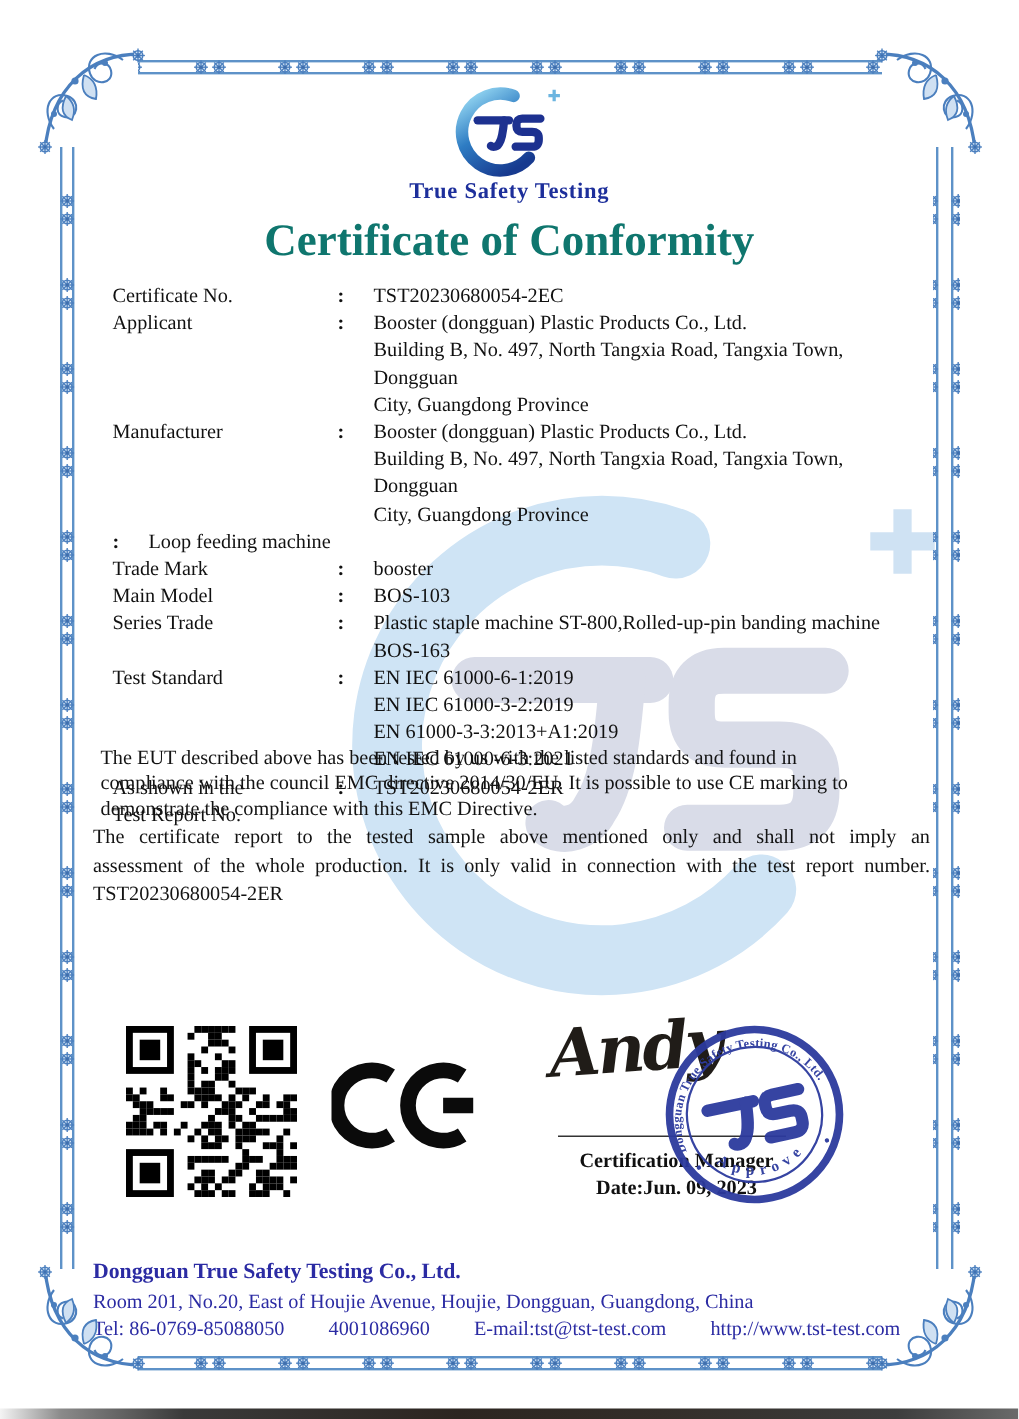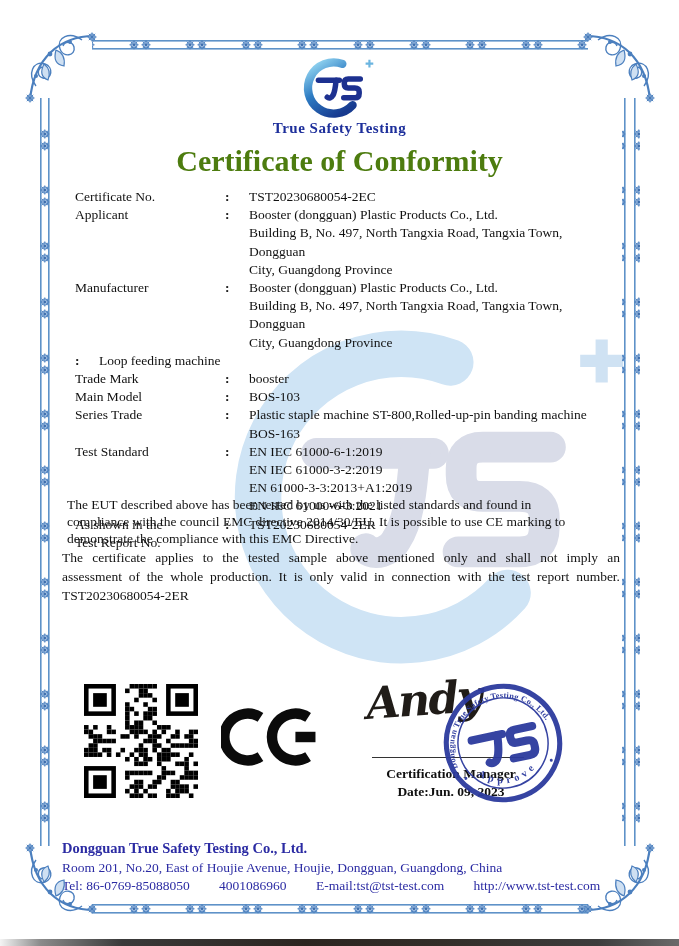--- a/index.html
+++ b/index.html
@@ -2,21 +2,21 @@
 <html><head>
 <meta charset="utf-8">
 <style>
   html,body{margin:0;padding:0;background:#fff;}
   .page{position:relative;width:679px;height:946px;margin:0 auto;background:#fff;overflow:hidden;
         font-family:"Liberation Serif","DejaVu Serif",serif;color:#111;}
   
   .org-name{position:absolute;top:120px;left:0;width:679px;text-align:center;
             font-size:15px;font-weight:bold;color:#1d2f9b;letter-spacing:.5px;}
   .cert-title{position:absolute;top:144px;left:0;width:679px;text-align:center;
-              font-size:30px;font-weight:bold;color:#4d7c0f;}
+              font-size:30px;font-weight:bold;color:#0f766e;}
   
   .fields{position:absolute;top:188px;left:75px;width:545px;font-size:13.5px;line-height:18.2px;}
   .frow{display:flex;align-items:flex-start;}
   .flabel{width:150px;font-weight:normal;flex:none;}
   .fcolon{width:24px;flex:none;font-weight:bold;}
   .fvalue{flex:1;}
   
   .statement{position:absolute;top:497px;left:62px;width:558px;font-size:13.5px;color:#131313;}
   .p1{padding-left:5px;line-height:16.8px;}
   .p2{line-height:19px;margin-top:1px;}
@@ -167,21 +167,21 @@
       </div>
     </div>
 
     <div class="statement">
       <div class="p1">
         <div>The EUT described above has been tested by us with the listed standards and found in</div>
         <div>compliance with the council EMC directive 2014/30/EU. It is possible to use CE marking to</div>
         <div>demonstrate the compliance with this EMC Directive.</div>
       </div>
       <div class="p2">
-        <div class="just">The certificate applies to the tested sample above mentioned only and shall not imply an</div>
+        <div class="just">The certificate report to the tested sample above mentioned only and shall not imply an</div>
         <div class="just">assessment of the whole production. It is only valid in connection with the test report number.</div>
         <div>TST20230680054-2ER</div>
       </div>
     </div>
 
     <div class="qr"><svg width="114" height="114" fill="#000">
           <rect x="45.60" y="0.00" width="4.56" height="4.56"></rect>
           <rect x="50.16" y="0.00" width="4.56" height="4.56"></rect>
           <rect x="54.72" y="0.00" width="4.56" height="4.56"></rect>
           <rect x="59.28" y="0.00" width="4.56" height="4.56"></rect>

